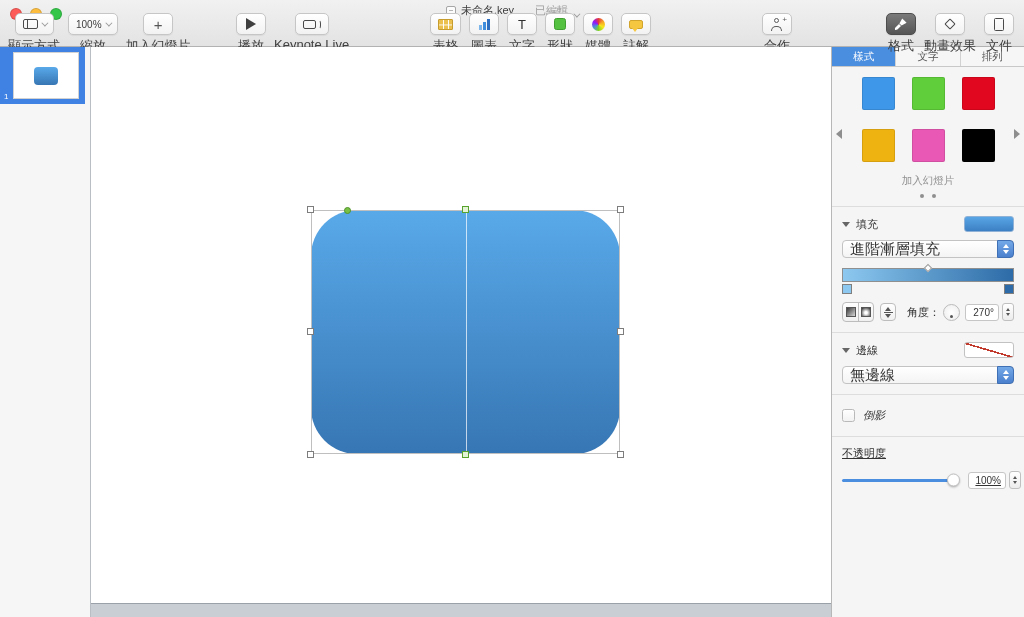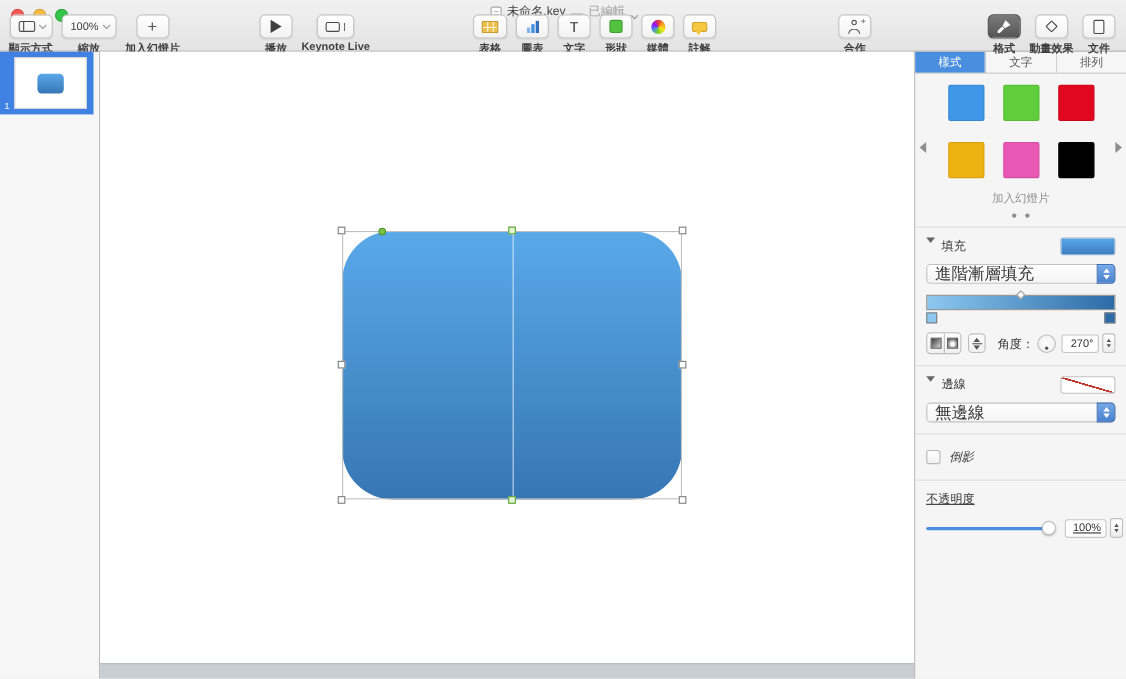--- a/index.html
+++ b/index.html
@@ -18,21 +18,21 @@
   .t-name { color:#3d3d3d; }
   .t-dim { color:#9d9d9d; }
   .chev { width:5px; height:5px; border-right:1.4px solid #9a9a9a; border-bottom:1.4px solid #9a9a9a; transform:rotate(45deg) translateY(-2px); display:inline-block; }
   .tb-row { position:absolute; left:0; right:0; top:13px; height:34px; }
   .grp { position:absolute; top:0; display:flex; gap:8px; align-items:flex-start; }
   .tbtn { display:flex; flex-direction:column; align-items:center; cursor:default; }
   .chrome { height:22px; min-width:30px; padding:0 7px; border-radius:5px; border:1px solid #c6c6c6;
             background:linear-gradient(#ffffff,#f2f2f2); box-shadow:0 1px 1px rgba(0,0,0,.06);
             display:flex; align-items:center; justify-content:center; gap:3px; }
   .chrome.sel { background:linear-gradient(#7a7a7a,#555555); border-color:#4d4d4d; }
-  .tlabel { margin-top:2px; font-size:10px; color:#3f3f3f; white-space:nowrap;font-weight:bold; }
+  .tlabel { margin-top:2px; font-size:13px; color:#3f3f3f; white-space:nowrap; }
   
   .ic-view { width:15px; height:10px; border:1.5px solid #4a4a4a; border-radius:2px; position:relative; }
   .ic-view::before { content:""; position:absolute; left:3px; top:0; bottom:0; width:1.5px; background:#4a4a4a; }
   .ic-zoomtxt { font-size:10px; color:#3d3d3d; }
   .ic-plus { font-size:15px; color:#555; line-height:1; }
   .ic-play { width:0; height:0; border-left:10px solid #3f3f3f; border-top:6px solid transparent; border-bottom:6px solid transparent; }
   .ic-klive { width:13px; height:9px; border:1.5px solid #4a4a4a; border-radius:2px; }
   .ic-arc { width:4px; height:9px; border:1.5px solid transparent; border-right-color:#4a4a4a; border-radius:50%; margin-left:-2px; }
   .ic-table { width:15px; height:11px; border:1px solid #c79c2e; background-color:#ecc04c;
               background-image:linear-gradient(to right,rgba(255,255,255,.95) 1px,transparent 1px),
@@ -84,21 +84,21 @@
   .swatch-zone { position:relative; padding:10px 0 0; }
   .pager { position:absolute; top:62px; width:0; height:0; border-top:5px solid transparent; border-bottom:5px solid transparent; }
   .pager.prev { left:4px; border-right:6px solid #8e8e8e; }
   .pager.next { right:4px; border-left:6px solid #8e8e8e; }
   .swatch-grid { display:grid; grid-template-columns:repeat(3,33px); gap:19px 17px; justify-content:center; }
   .swatch { width:33px; height:33px; border-radius:2px; box-shadow:inset 0 0 0 1px rgba(0,0,0,.10); }
   .swatch-caption { margin-top:12px; text-align:center; font-size:10.5px; color:#919191; }
   .dots { margin-top:6px; display:flex; justify-content:center; gap:8px; padding-bottom:8px; }
   .dot { width:4px; height:4px; border-radius:50%; background:#8f8f8f; }
   .isec { border-top:1px solid #ddd; padding:9px 10px 10px; }
-  .sec-head { display:flex; align-items:flex-start; }
+  .sec-head { display:flex; align-items:center; }
   .disc { width:0; height:0; border-top:5px solid #666; border-left:4px solid transparent; border-right:4px solid transparent; margin-right:6px; }
   .sec-title { font-size:11px; color:#333; }
   .well { margin-left:auto; width:50px; height:16px; border-radius:3px; border:1px solid #c2c2c2; background:#fff; }
   .well.none { background-image:linear-gradient(to top right,transparent 46%,#c0392b 46%,#c0392b 52%,transparent 52%); }
   .well.fillp { background:linear-gradient(var(--fill_top),var(--fill_bottom)); border-color:#8fb1d6; }
   .popup { margin-top:8px; height:18px; border:1px solid #c3c3c3; border-radius:4px; background:linear-gradient(#fff,#f4f4f4); display:flex; align-items:center; position:relative; padding-left:7px; }
   .pval { font-size:15px; color:#333; }
   .pstep { position:absolute; right:-1px; top:-1px; bottom:-1px; width:17px; border-radius:0 4px 4px 0; background:linear-gradient(#74a9e8,#4a80cd); border:1px solid #3f6fb4; display:flex; flex-direction:column; align-items:center; justify-content:center; gap:2px; }
   .pstep i { display:block; width:0; height:0; }
   .pstep .up { border-left:3px solid transparent; border-right:3px solid transparent; border-bottom:4px solid #fff; }

